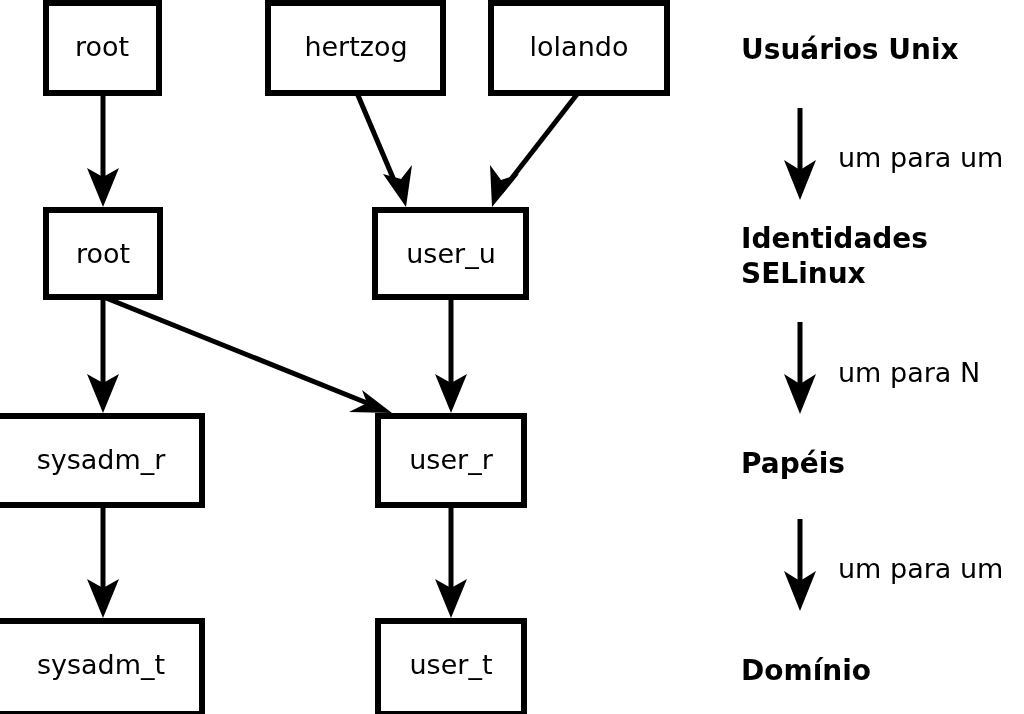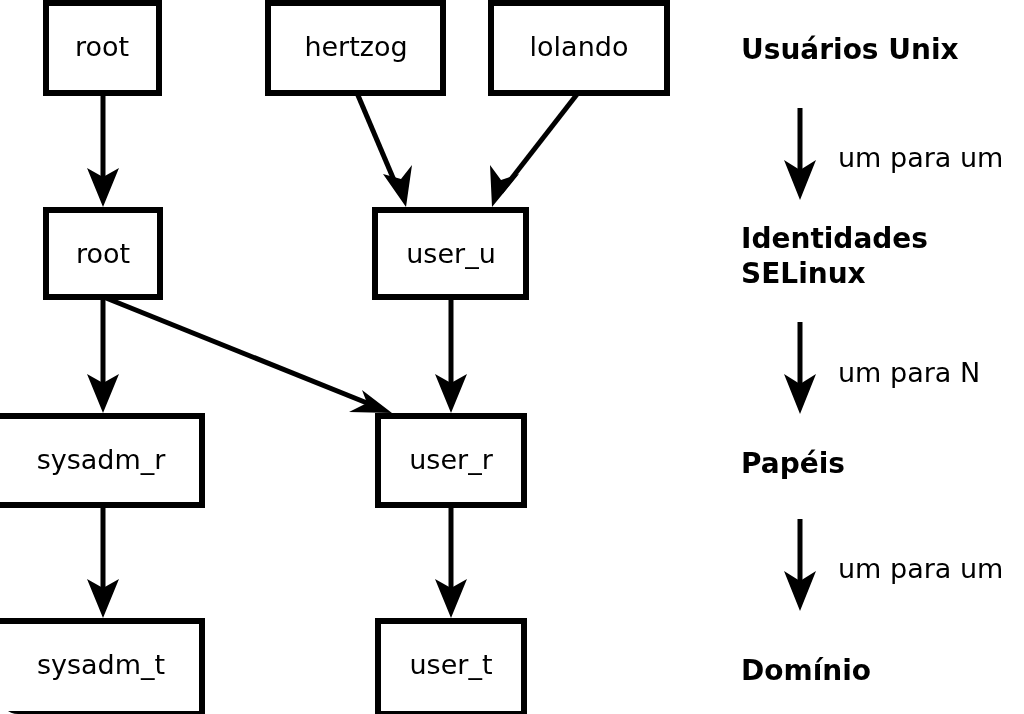--- a/index.html
+++ b/index.html
@@ -7,21 +7,20 @@
     padding: 0;
     background: #ffffff;
   }
   #page {
     position: relative;
     width: 1024px;
     height: 714px;
     background: #ffffff;
     overflow: hidden;
     font-family: "DejaVu Sans", "Liberation Sans", sans-serif;
-    border-radius: 18px;
   }
   #diagram-svg {
     position: absolute;
     top: 0;
     left: 0;
     width: 1024px;
     height: 714px;
     display: block;
   }
   .node-box {

